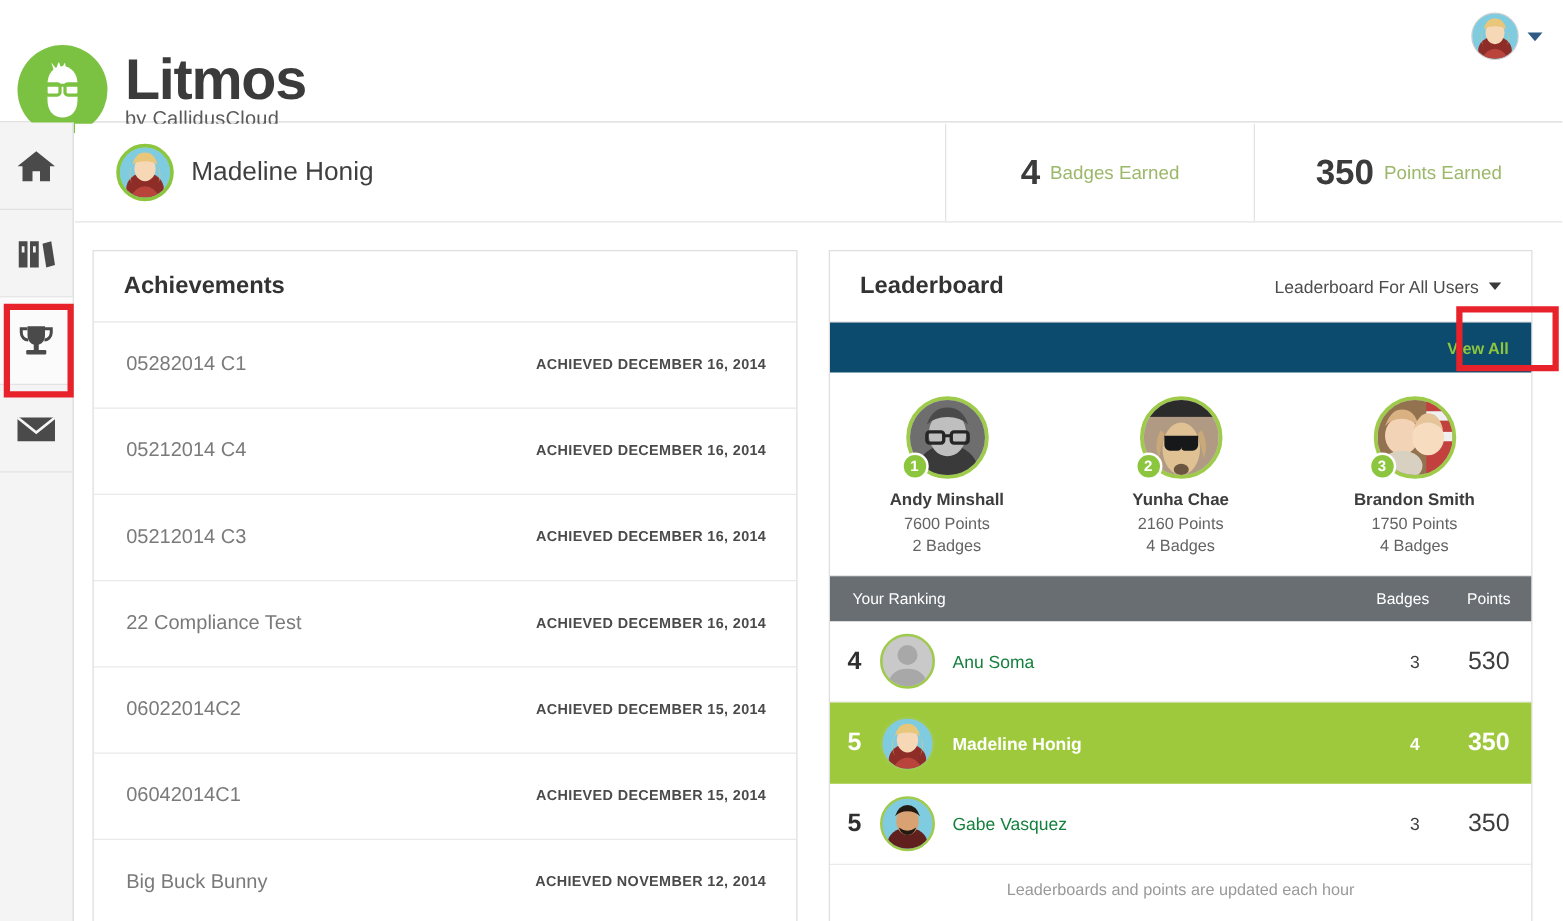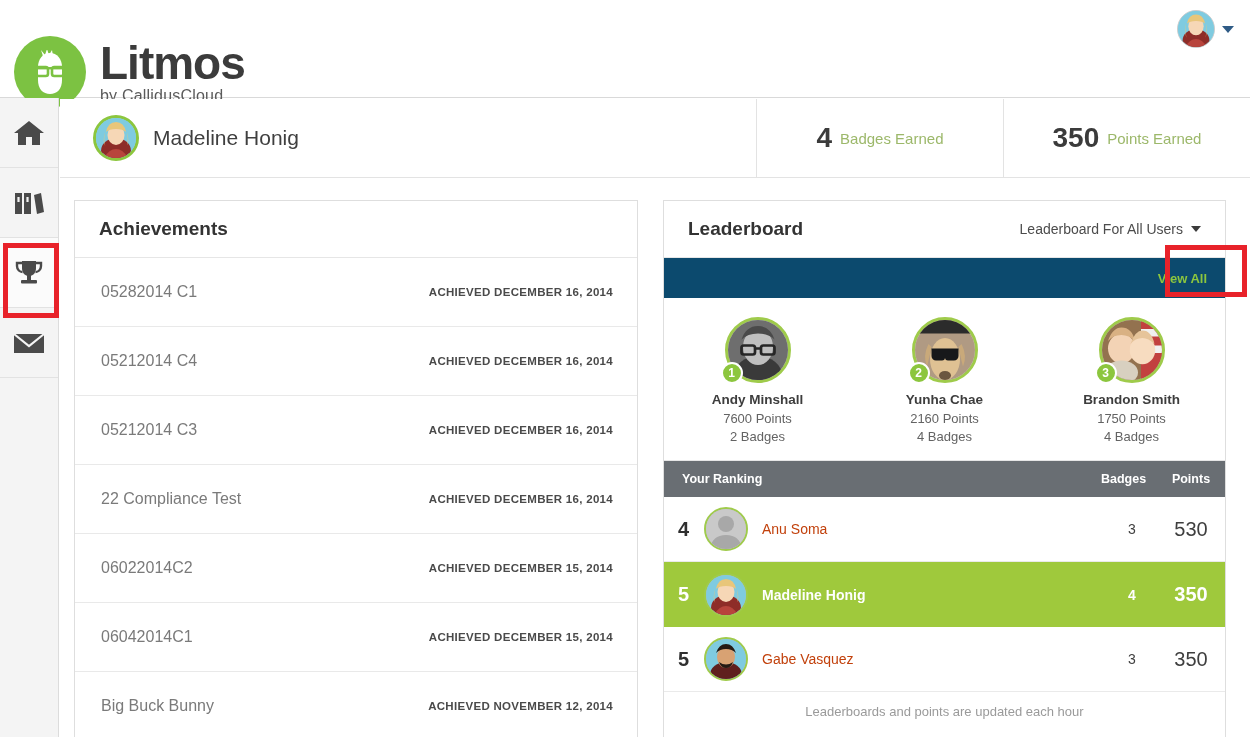--- a/index.html
+++ b/index.html
@@ -133,38 +133,38 @@
     background:#8CC63E; color:#fff; font-size:12px; font-weight:700;
     display:flex; align-items:center; justify-content:center; border:2px solid #fff;
   }
   .pod-name { font-size:13.5px; color:#3d3d3d; font-weight:700; margin-top:9px; }
   .pod-pts { font-size:13px; color:#636363; margin-top:4px; }
   .pod-bdg { font-size:13px; color:#636363; margin-top:3px; }
 
   
   .rank-head {
     height:36px; background:#696e73; color:#fff; display:flex; align-items:center;
-    font-size:12.5px; font-weight:700; padding:0 0 0 18px;
+    font-size:12.5px; font-weight:400; padding:0 0 0 18px;
   }
   .rank-head .rh-title { flex:1; }
   .rank-head .rh-b { width:62px; text-align:left; }
   .rank-head .rh-p { width:62px; text-align:center; padding-right:6px; }
 
   .rank-row {
     height:65px; display:flex; align-items:center; border-bottom:1px solid #eaeaea;
     padding-left:14px;
   }
   .rank-row.me { background:#9FC93C; border-bottom:none; }
   .rank-pos { width:26px; font-size:20px; color:#2f2f2f; font-weight:700; }
   .rank-row.me .rank-pos { color:#fff; }
   .rank-av {
     width:44px; height:44px; border-radius:50%; overflow:hidden;
     border:2px solid #9FCB4B; background:#b9b9b9; position:relative; flex:0 0 auto;
   }
-  .rank-name { margin-left:14px; flex:1; font-size:14px; color:#c2410c; }
+  .rank-name { margin-left:14px; flex:1; font-size:14px; color:#15803d; }
   .rank-row.me .rank-name { color:#fff; font-weight:700; }
   .rank-b { width:62px; text-align:center; font-size:14px; color:#3e3e3e; }
   .rank-p { width:62px; text-align:center; font-size:20px; color:#3e3e3e; padding-right:6px; }
   .rank-row.me .rank-b, .rank-row.me .rank-p { color:#fff; font-weight:700; }
 
   .lb-foot { text-align:center; font-size:13px; color:#9a9a9a; padding-top:12px; }
 
   .avatar-img { position:absolute; left:0; top:0; width:100%; height:100%; }
 </style>
 </head>

